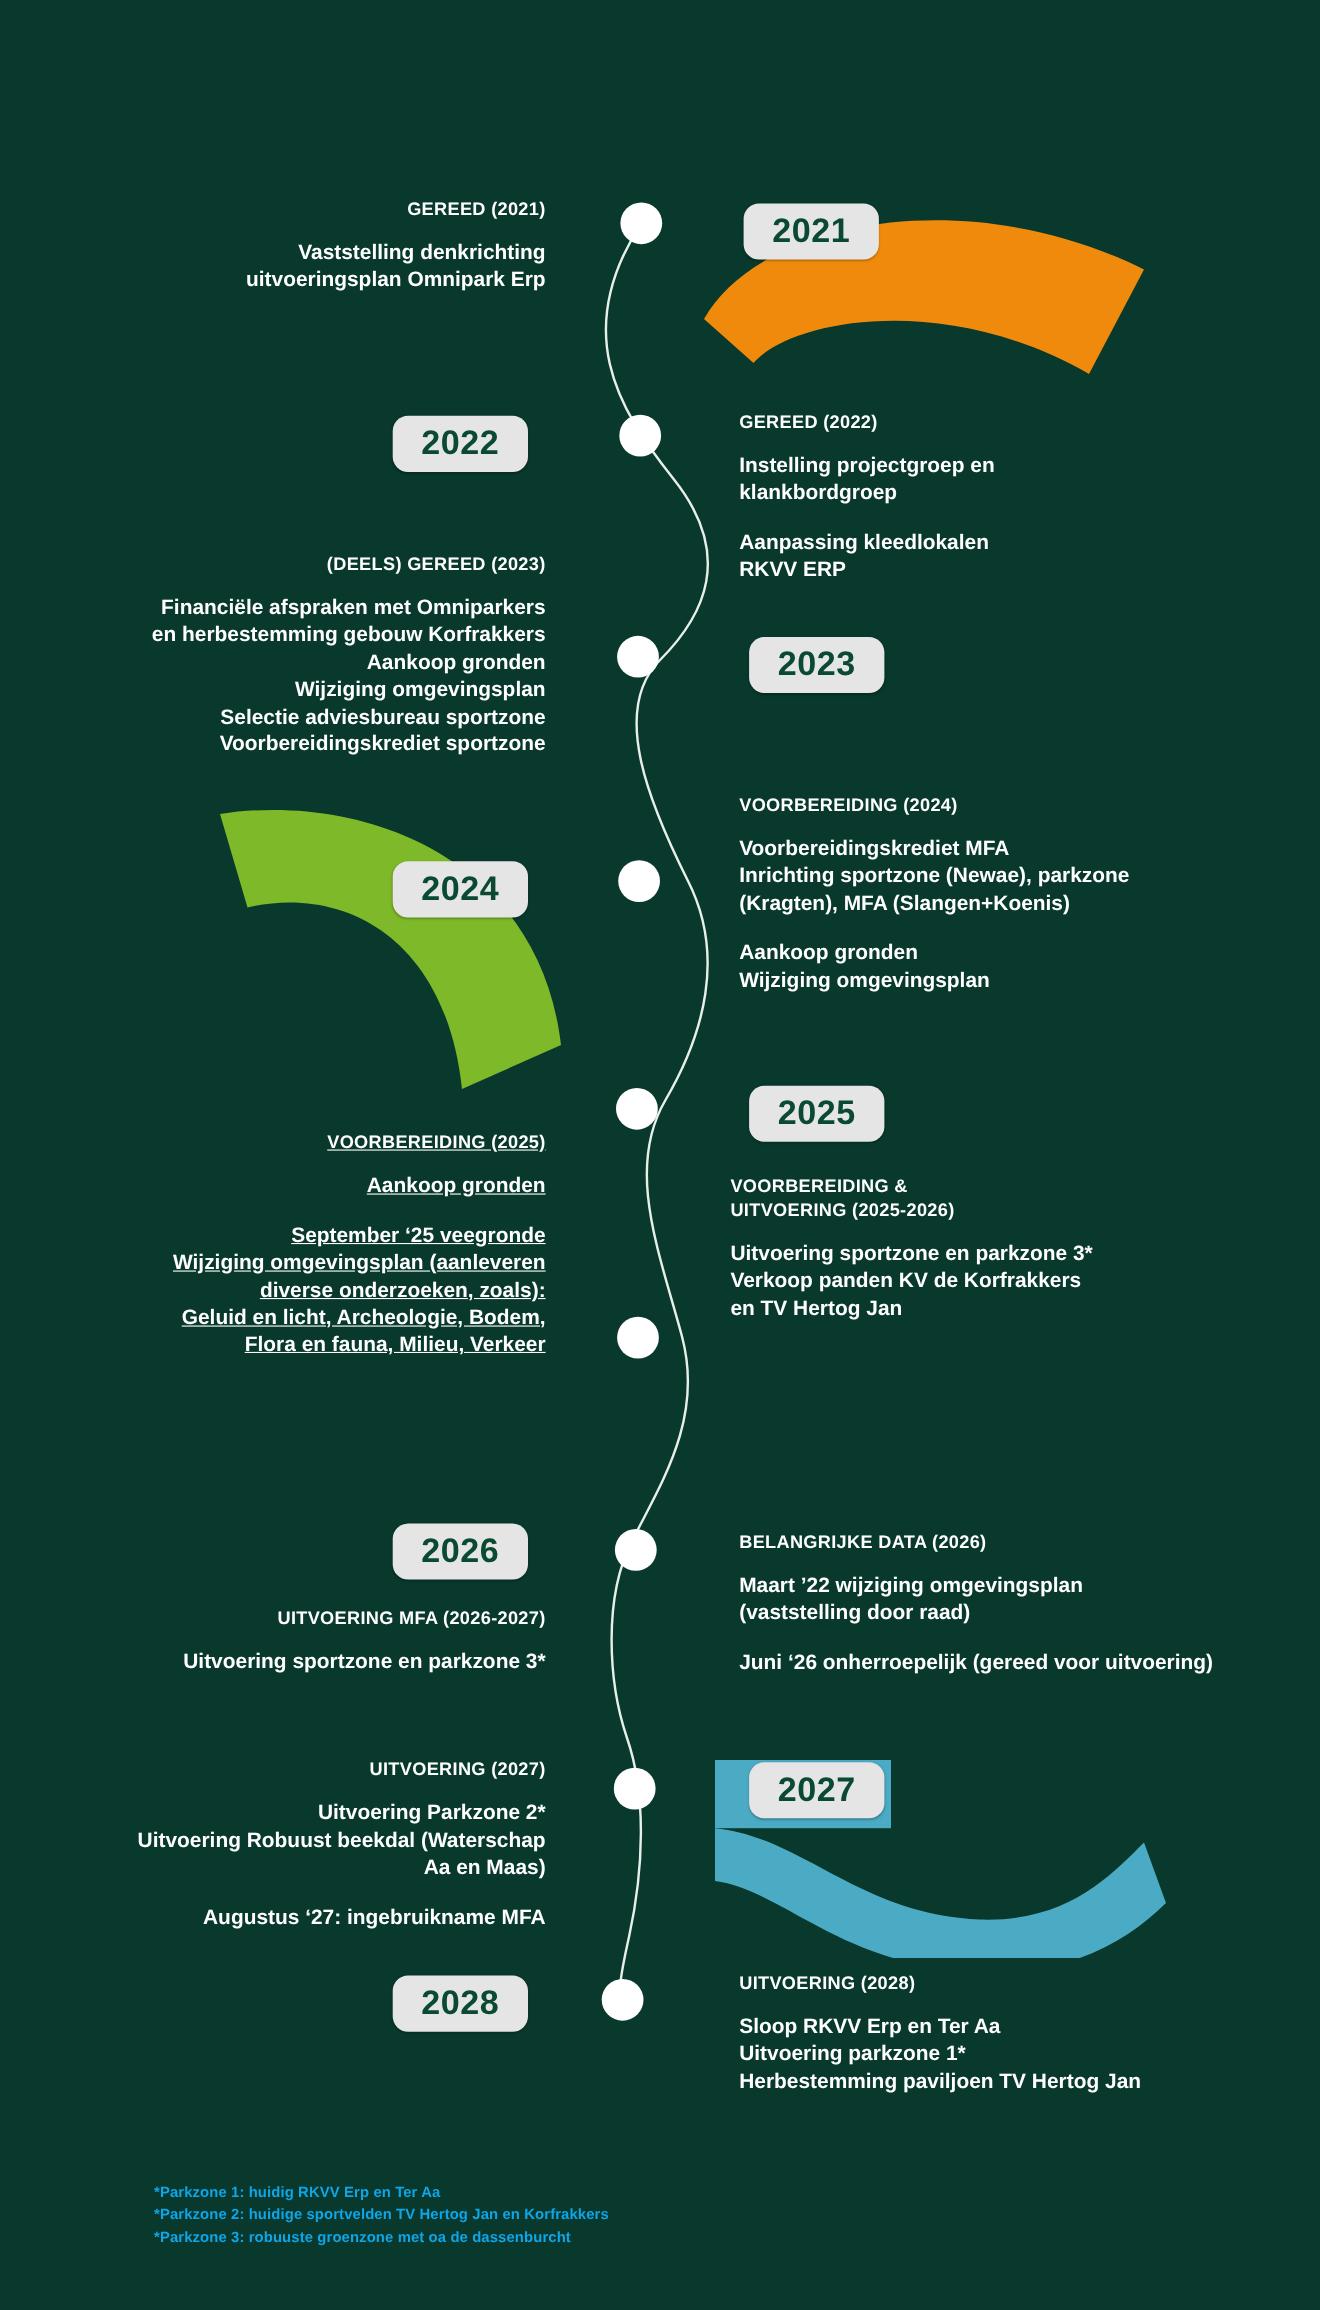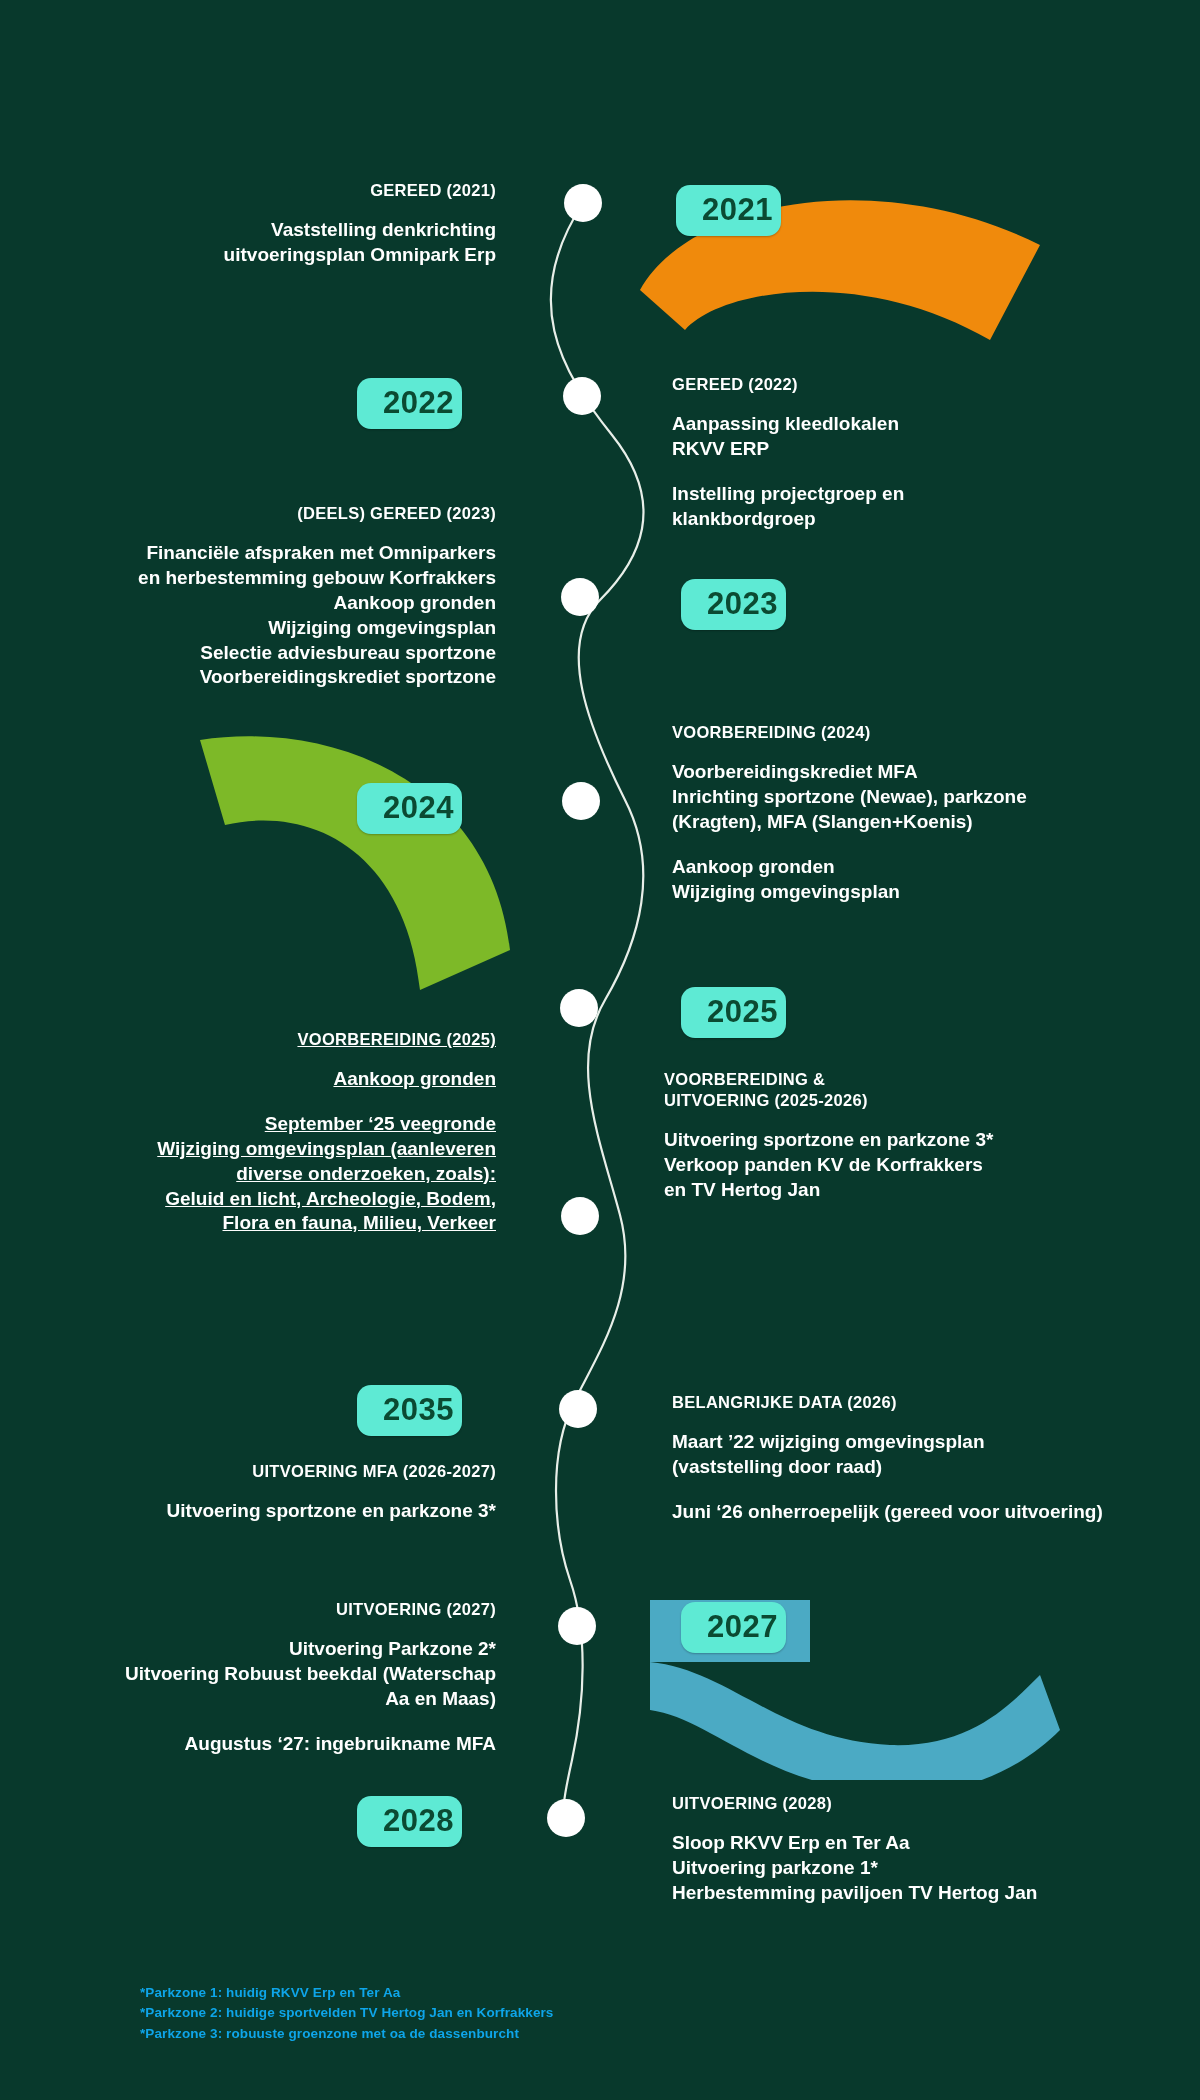--- a/index.html
+++ b/index.html
@@ -15,24 +15,24 @@
 
   svg.spine { position:absolute; left:0; top:0; width:1200px; height:2100px; }
 
   .dot {
     position:absolute; width:38px; height:38px; border-radius:50%;
     background:#ffffff;
     transform:translate(-50%,-50%);
   }
 
   .pill {
-    position:absolute; background:#5eead4; color:#0b4a32;
+    position:absolute; background:#e5e5e5; color:#0b4a32;
     border-radius:14px;
     font-size:31px; font-weight:700; letter-spacing:0.5px;
-    padding:9px 8px 11px 26px;
+    padding:9px 26px 11px 26px;
     line-height:1;
     box-shadow:0 1px 2px rgba(0,0,0,.25);
     white-space:nowrap;
   }
 
   .block { position:absolute; color:#ffffff; }
   .block.right { text-align:left; }
   .block.left  { text-align:right; }
 
   .head {
@@ -91,36 +91,36 @@
   <div class="dot" style="left:580px; top:1216px;"></div>
   <div class="dot" style="left:578px; top:1409px;"></div>
   <div class="dot" style="left:577px; top:1626px;"></div>
   <div class="dot" style="left:566px; top:1818px;"></div>
 
   <div class="pill" style="left:676px; top:185px;">2021</div>
   <div class="pill" style="left:357px; top:378px;">2022</div>
   <div class="pill" style="left:681px; top:579px;">2023</div>
   <div class="pill" style="left:357px; top:783px;">2024</div>
   <div class="pill" style="left:681px; top:987px;">2025</div>
-  <div class="pill" style="left:357px; top:1385px;">2035</div>
+  <div class="pill" style="left:357px; top:1385px;">2026</div>
   <div class="pill" style="left:681px; top:1602px;">2027</div>
   <div class="pill" style="left:357px; top:1796px;">2028</div>
 
   <div class="block left" style="left:100px; top:180px; width:396px;">
     <div class="head">GEREED (2021)</div>
     <div class="para">Vaststelling denkrichting
 uitvoeringsplan Omnipark Erp</div>
   </div>
 
   <div class="block right" style="left:672px; top:374px; width:430px;">
     <div class="head">GEREED (2022)</div>
+    <div class="para">Instelling projectgroep en
+klankbordgroep</div>
     <div class="para">Aanpassing kleedlokalen
 RKVV ERP</div>
-    <div class="para">Instelling projectgroep en
-klankbordgroep</div>
   </div>
 
   <div class="block left" style="left:90px; top:503px; width:406px;">
     <div class="head">(DEELS) GEREED (2023)</div>
     <div class="para">Financiële afspraken met Omniparkers
 en herbestemming gebouw Korfrakkers
 Aankoop gronden
 Wijziging omgevingsplan
 Selectie adviesbureau sportzone
 Voorbereidingskrediet sportzone</div>

